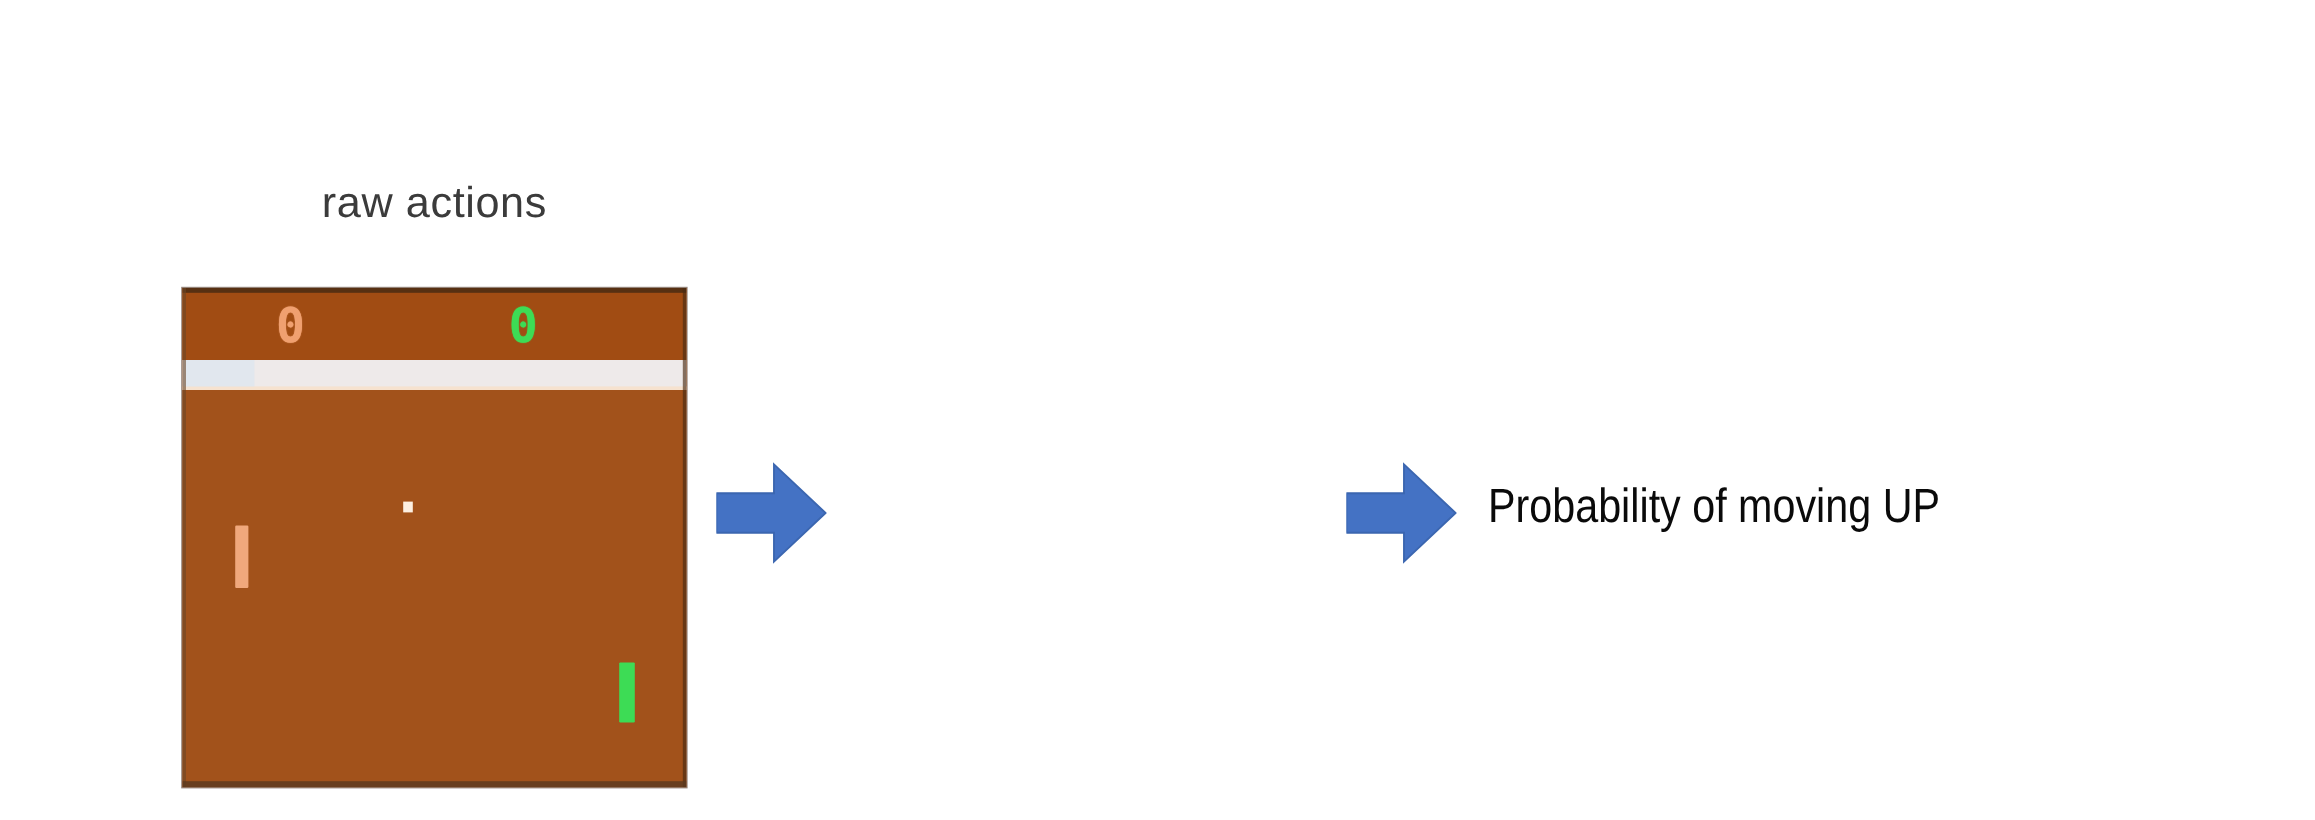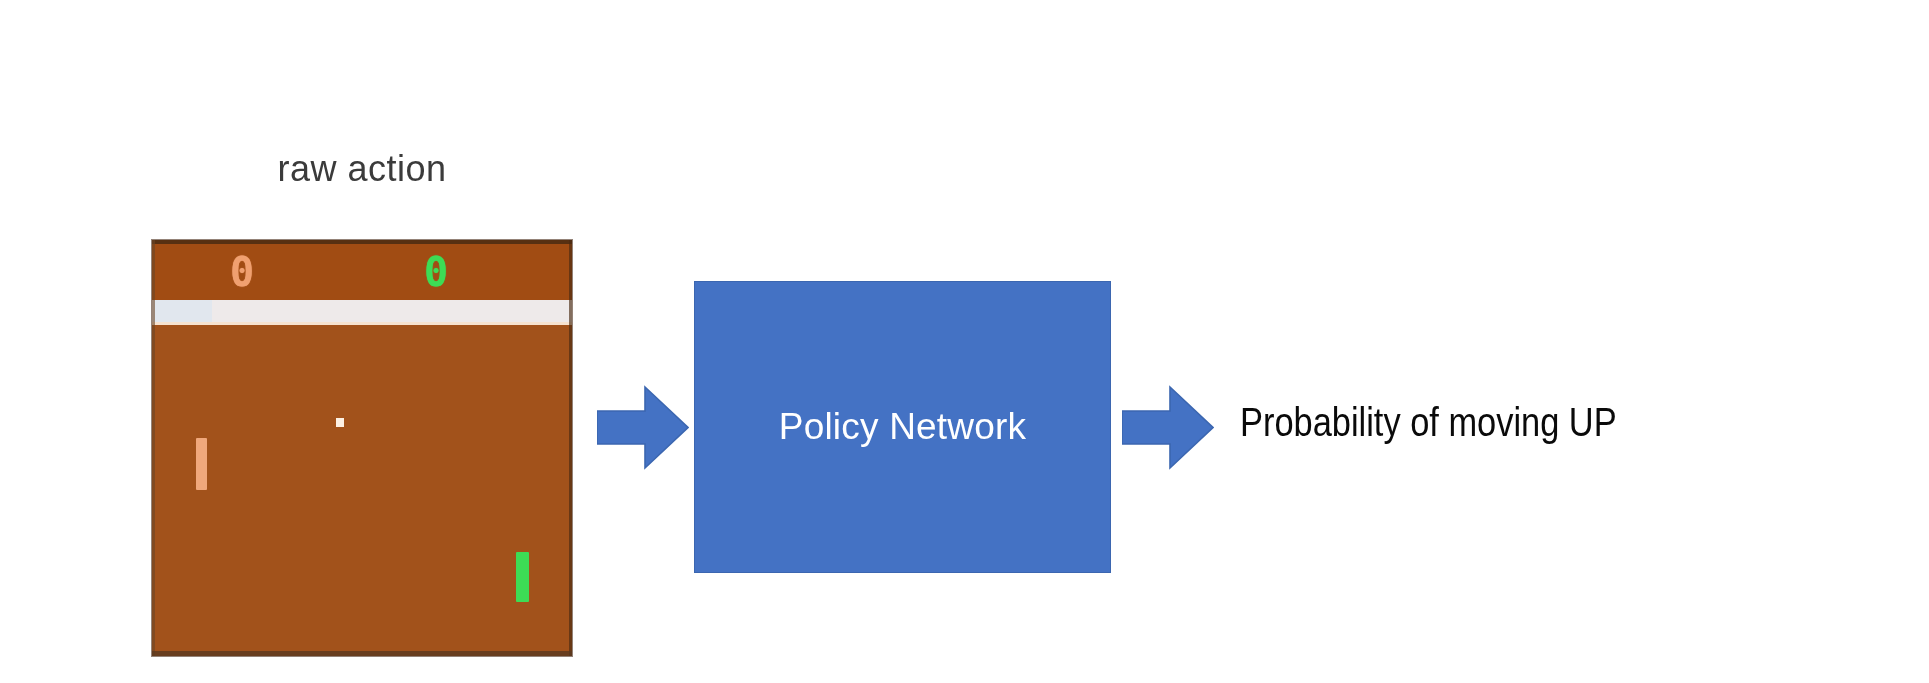--- a/index.html
+++ b/index.html
@@ -235,21 +235,21 @@
     transform-origin: center center;
   }
   #headline .hl-line-1 { margin-bottom: 4px; }
   #headline .hl-line-2 { margin-bottom: 4px; }
 </style>
 </head>
 <body>
 
 <div id="stage">
 
-  <div id="raw-pixels-label">raw action</div>
+  <div id="raw-pixels-label">raw actions</div>
 
   <div id="pong-board">
 
     <div id="pong-score-band"></div>
     <div id="pong-top-edge"></div>
 
     <div class="pong-score" id="pong-score-left">0</div>
 
     <div class="pong-score" id="pong-score-right">0</div>
 
@@ -265,23 +265,20 @@
     <div id="pong-right-edge"></div>
     <div id="pong-bottom-edge"></div>
   </div>
 
   <div class="blue-arrow" id="arrow-input">
     <svg viewBox="0 0 92 85" preserveAspectRatio="none" aria-hidden="true">
       <polygon points="0,26 48,26 48,2 91,42.5 48,83 48,59 0,59" fill="#4472c4" stroke="#3b66b0" stroke-width="1.6"></polygon>
     </svg>
   </div>
 
-  <div id="policy-network-box">
-    <span id="policy-network-label">Policy Network</span>
-  </div>
 
   <div class="blue-arrow" id="arrow-output">
     <svg viewBox="0 0 92 85" preserveAspectRatio="none" aria-hidden="true">
       <polygon points="0,26 48,26 48,2 91,42.5 48,83 48,59 0,59" fill="#4472c4" stroke="#3b66b0" stroke-width="1.6"></polygon>
     </svg>
   </div>
 
   <div id="output-text">Probability of moving UP</div>
 
 

